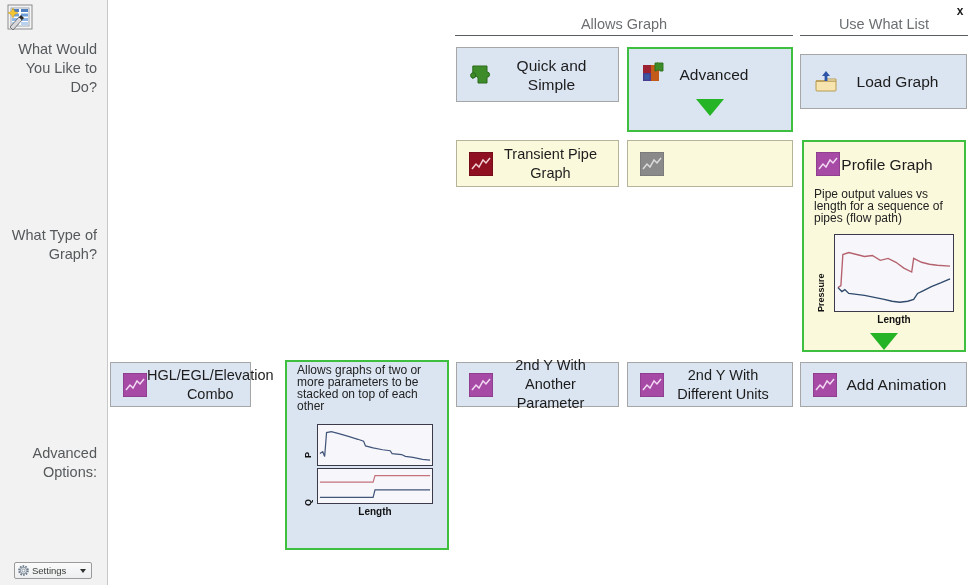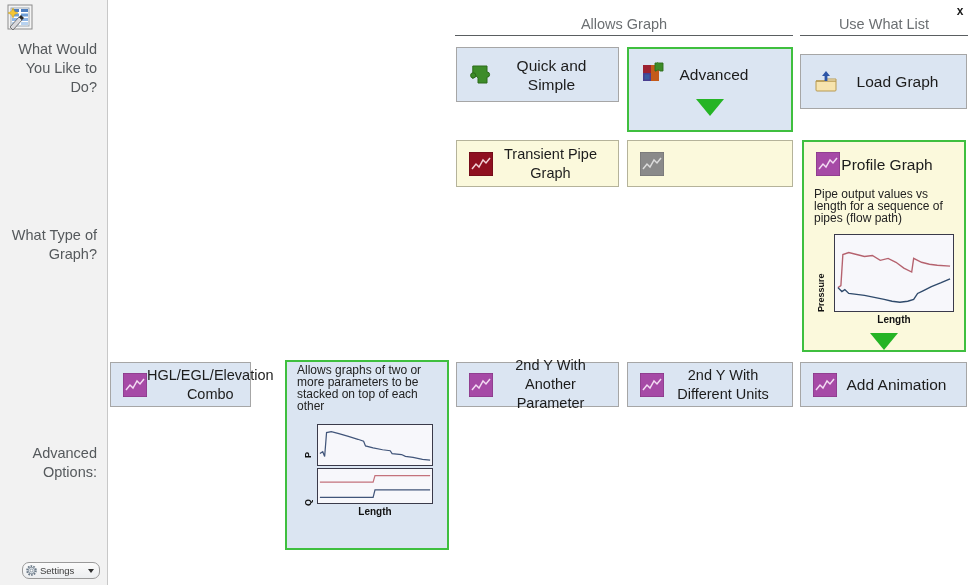--- a/index.html
+++ b/index.html
@@ -34,25 +34,25 @@
     text-align: right;
     color: #55595c;
     font-size: 14.5px;
     line-height: 19px;
   }
   #side-label-1 { top: 40px; }
   #side-label-2 { top: 226px; }
   #side-label-3 { top: 444px; }
 
   #settings-button {
-    position: absolute; left: 22px; top: 562px;
+    position: absolute; left: 14px; top: 562px;
     width: 78px; height: 17px;
     background: linear-gradient(#fbfbfb, #eceef0);
     border: 1px solid #9a9a9a;
-    border-radius: 7px;
+    border-radius: 2px;
     display: flex; align-items: center;
     padding: 0 3px;
     cursor: default;
   }
   #settings-button .gear { width: 11px; height: 11px; flex: 0 0 auto; }
   #settings-button .lbl {
     font-size: 9.5px; color: #3a3a3a;
     margin-left: 3px; flex: 1 1 auto;
     line-height: 11px;
   }

